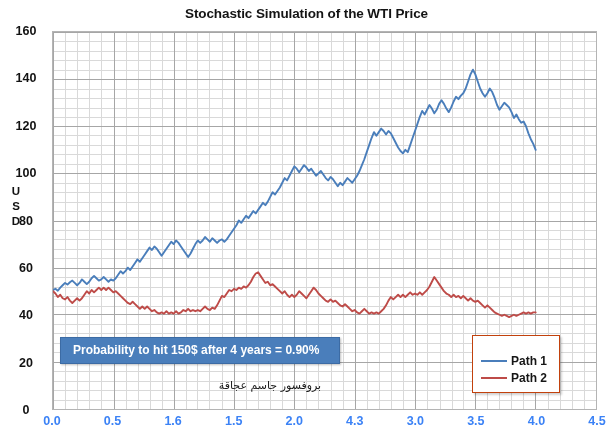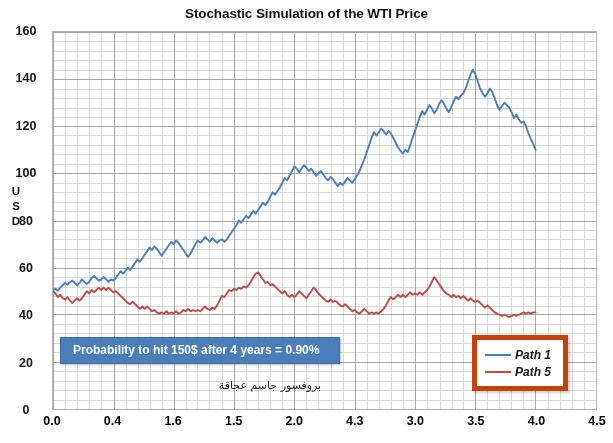--- a/index.html
+++ b/index.html
@@ -67,21 +67,21 @@
     height: 379px;
   }
   .x-tick-label {
     position: absolute;
     top: 0;
     width: 60px;
     margin-left: -30px;
     text-align: center;
     font-size: 12.5px;
     font-weight: bold;
-    color: #000000;
+    color: #3b82f6;
   }
   #x-tick-labels {
     position: absolute;
     left: 52px;
     top: 414px;
     width: 545px;
     height: 20px;
   }
   #y-axis-title {
     position: absolute;
@@ -130,24 +130,23 @@
     font-family: "DejaVu Sans", sans-serif;
     font-size: 11px;
     color: #1a1a1a;
   }
   
   #legend {
     position: absolute;
     left: 472px;
     top: 335px;
     background: #ffffff;
-    border: 5px solid #c2410c;
-    padding: 6px 12px 6px 8px;
+    border: 1px solid #c2410c;
+    padding: 16px 12px 6px 8px;
     box-shadow: 1.5px 1.5px 2px rgba(0,0,0,0.18);
-    font-style: italic;
   }
   .legend-entry {
     display: flex;
     align-items: center;
     height: 17px;
   }
   .legend-swatch {
     width: 26px;
     height: 0;
     border-top-width: 2px;
@@ -297,21 +296,21 @@
         <line x1="545.5" y1="0" x2="545.5" y2="379" stroke="#a6a6a6" stroke-width="1" shape-rendering="crispEdges"></line>
       </svg>
     <svg id="series-svg" viewBox="0 0 545 379" preserveAspectRatio="none">
         <polyline points="0.00,259.38 2.42,258.19 4.84,260.09 7.27,257.01 9.69,254.64 12.11,252.27 14.53,253.93 16.96,251.56 19.38,249.90 21.80,252.27 24.22,254.64 26.64,252.27 29.07,248.72 31.49,251.09 33.91,253.46 36.33,251.09 38.76,247.53 41.18,245.17 43.60,247.53 46.02,249.90 48.44,248.72 50.87,246.35 53.29,248.72 55.71,251.09 58.13,248.72 60.56,249.90 62.98,247.53 65.40,243.98 67.82,240.43 70.24,242.80 72.67,240.43 75.09,236.88 77.51,239.24 79.93,235.69 82.36,232.14 84.78,228.58 87.20,230.95 89.62,227.40 92.04,223.85 94.47,220.29 96.89,216.74 99.31,219.11 101.73,215.56 104.16,217.93 106.58,221.48 109.00,225.03 111.42,221.48 113.84,217.93 116.27,214.37 118.69,210.82 121.11,213.19 123.53,209.63 125.96,212.00 128.38,215.56 130.80,219.11 133.22,222.66 135.64,226.22 138.07,222.66 140.49,217.93 142.91,213.19 145.33,209.63 147.76,212.00 150.18,209.63 152.60,206.08 155.02,208.45 157.44,210.82 159.87,207.27 162.29,209.63 164.71,212.00 167.13,209.63 169.56,208.45 171.98,210.82 174.40,208.45 176.82,204.90 179.24,201.34 181.67,197.79 184.09,194.24 186.51,189.50 188.93,191.87 191.36,188.32 193.78,184.76 196.20,187.13 198.62,183.58 201.04,180.03 203.47,182.39 205.89,178.84 208.31,175.29 210.73,171.73 213.16,174.10 215.58,170.55 218.00,165.81 220.42,161.08 222.84,163.44 225.27,159.89 227.69,156.34 230.11,151.60 232.53,146.86 234.96,149.23 237.38,144.49 239.80,139.76 242.22,135.02 244.64,137.39 247.07,140.94 249.49,137.39 251.91,133.83 254.33,136.20 256.76,139.76 259.18,137.39 261.60,140.94 264.02,144.49 266.44,142.13 268.87,139.76 271.29,143.31 273.71,146.86 276.13,149.23 278.56,145.68 280.98,148.05 283.40,151.60 285.82,155.15 288.24,151.60 290.67,153.97 293.09,150.42 295.51,146.86 297.93,149.23 300.36,151.60 302.78,148.05 305.20,144.49 307.62,139.76 310.04,133.83 312.47,127.91 314.89,120.81 317.31,113.70 319.73,106.59 322.16,100.67 324.58,104.23 327.00,100.67 329.42,97.12 331.84,99.49 334.27,103.04 336.69,99.49 339.11,101.86 341.53,106.59 343.96,111.33 346.38,116.07 348.80,119.62 351.22,121.99 353.64,118.44 356.07,120.81 358.49,113.70 360.91,106.59 363.33,99.49 365.76,92.38 368.18,85.27 370.60,79.35 373.02,82.91 375.44,78.17 377.87,73.43 380.29,76.98 382.71,81.72 385.13,78.17 387.56,72.25 389.98,68.69 392.40,72.25 394.82,76.98 397.24,80.54 399.67,75.80 402.09,69.88 404.51,65.14 406.93,67.51 409.36,63.96 411.78,61.59 414.20,56.85 416.62,49.74 419.04,42.64 421.47,37.90 423.89,42.64 426.31,49.74 428.73,56.85 431.16,61.59 433.58,65.14 436.00,61.59 438.42,56.85 440.84,60.40 443.27,66.32 445.69,73.43 448.11,78.17 450.53,74.62 452.96,71.06 455.38,73.43 457.80,75.80 460.22,80.54 462.64,86.46 465.07,82.91 467.49,87.64 469.91,91.20 472.33,90.01 474.76,94.75 477.18,101.86 479.60,107.78 482.02,112.52 484.44,118.44" fill="none" stroke="#4a7ebb" stroke-width="1.9" stroke-linejoin="round" stroke-linecap="round"></polyline>
         <polyline points="0.00,260.56 2.42,262.93 4.84,266.48 7.27,264.12 9.69,267.67 12.11,268.85 14.53,266.48 16.96,270.04 19.38,272.41 21.80,270.04 24.22,267.67 26.64,270.04 29.07,267.67 31.49,264.12 33.91,260.56 36.33,262.93 38.76,259.38 41.18,261.75 43.60,259.38 46.02,257.01 48.44,259.38 50.87,257.01 53.29,259.38 55.71,257.01 58.13,259.38 60.56,261.75 62.98,260.56 65.40,262.93 67.82,265.30 70.24,267.67 72.67,270.04 75.09,272.41 77.51,273.59 79.93,271.22 82.36,273.59 84.78,275.96 87.20,278.33 89.62,275.96 92.04,278.33 94.47,275.96 96.89,278.33 99.31,280.70 101.73,279.51 104.16,281.88 106.58,283.07 109.00,281.88 111.42,283.07 113.84,280.70 116.27,283.07 118.69,281.88 121.11,283.07 123.53,280.70 125.96,283.07 128.38,281.88 130.80,279.51 133.22,280.70 135.64,278.33 138.07,280.70 140.49,279.51 142.91,280.70 145.33,279.51 147.76,280.70 150.18,278.33 152.60,275.96 155.02,278.33 157.44,279.51 159.87,277.14 162.29,278.33 164.71,274.77 167.13,270.04 169.56,265.30 171.98,266.48 174.40,262.93 176.82,259.38 179.24,260.56 181.67,258.19 184.09,259.38 186.51,257.01 188.93,258.19 191.36,255.82 193.78,257.01 196.20,254.64 198.62,251.09 201.04,246.35 203.47,242.80 205.89,241.61 208.31,245.17 210.73,248.72 213.16,252.27 215.58,251.09 218.00,254.64 220.42,253.46 222.84,255.82 225.27,258.19 227.69,260.56 230.11,262.93 232.53,260.56 234.96,264.12 237.38,266.48 239.80,264.12 242.22,266.48 244.64,264.12 247.07,260.56 249.49,262.93 251.91,265.30 254.33,267.67 256.76,264.12 259.18,260.56 261.60,257.01 264.02,259.38 266.44,262.93 268.87,265.30 271.29,267.67 273.71,270.04 276.13,271.22 278.56,268.85 280.98,271.22 283.40,270.04 285.82,272.41 288.24,274.77 290.67,275.96 293.09,273.59 295.51,275.96 297.93,278.33 300.36,280.70 302.78,279.51 305.20,281.88 307.62,283.07 310.04,280.70 312.47,278.33 314.89,280.70 317.31,283.07 319.73,281.88 322.16,283.07 324.58,281.88 327.00,283.07 329.42,280.70 331.84,278.33 334.27,274.77 336.69,270.04 339.11,266.48 341.53,268.85 343.96,266.48 346.38,264.12 348.80,266.48 351.22,264.12 353.64,266.48 356.07,264.12 358.49,261.75 360.91,264.12 363.33,262.93 365.76,264.12 368.18,261.75 370.60,264.12 373.02,261.75 375.44,259.38 377.87,255.82 380.29,251.09 382.71,246.35 385.13,249.90 387.56,253.46 389.98,257.01 392.40,260.56 394.82,262.93 397.24,264.12 399.67,266.48 402.09,264.12 404.51,266.48 406.93,265.30 409.36,267.67 411.78,265.30 414.20,267.67 416.62,270.04 419.04,267.67 421.47,270.04 423.89,271.22 426.31,270.04 428.73,272.41 431.16,274.77 433.58,277.14 436.00,274.77 438.42,277.14 440.84,279.51 443.27,281.88 445.69,283.07 448.11,284.25 450.53,285.43 452.96,284.25 455.38,285.43 457.80,286.62 460.22,285.43 462.64,284.25 465.07,285.43 467.49,284.25 469.91,283.07 472.33,281.88 474.76,283.07 477.18,281.88 479.60,283.07 482.02,281.88 484.44,281.88" fill="none" stroke="#be4b48" stroke-width="1.9" stroke-linejoin="round" stroke-linecap="round"></polyline>
       </svg>
   </div>
 
   <div id="x-tick-labels">
       <div class="x-tick-label" style="left: 0px;">0.0</div>
-      <div class="x-tick-label" style="left: 60.5556px;">0.4</div>
+      <div class="x-tick-label" style="left: 60.5556px;">0.5</div>
       <div class="x-tick-label" style="left: 121.111px;">1.6</div>
       <div class="x-tick-label" style="left: 181.667px;">1.5</div>
       <div class="x-tick-label" style="left: 242.222px;">2.0</div>
       <div class="x-tick-label" style="left: 302.778px;">4.3</div>
       <div class="x-tick-label" style="left: 363.333px;">3.0</div>
       <div class="x-tick-label" style="left: 423.889px;">3.5</div>
       <div class="x-tick-label" style="left: 484.444px;">4.0</div>
       <div class="x-tick-label" style="left: 545px;">4.5</div>
     </div>
 
@@ -320,17 +319,17 @@
 
   <div id="attribution">بروفسور جاسم عجاقة</div>
 
   <div id="legend">
       <div class="legend-entry">
         <span class="legend-swatch" style="border-top-color: rgb(74, 126, 187);"></span>
         <span class="legend-label">Path 1</span>
       </div>
       <div class="legend-entry">
         <span class="legend-swatch" style="border-top-color: rgb(190, 75, 72);"></span>
-        <span class="legend-label">Path 5</span>
+        <span class="legend-label">Path 2</span>
       </div>
     </div>
 
 </div>
 
 </body></html>

